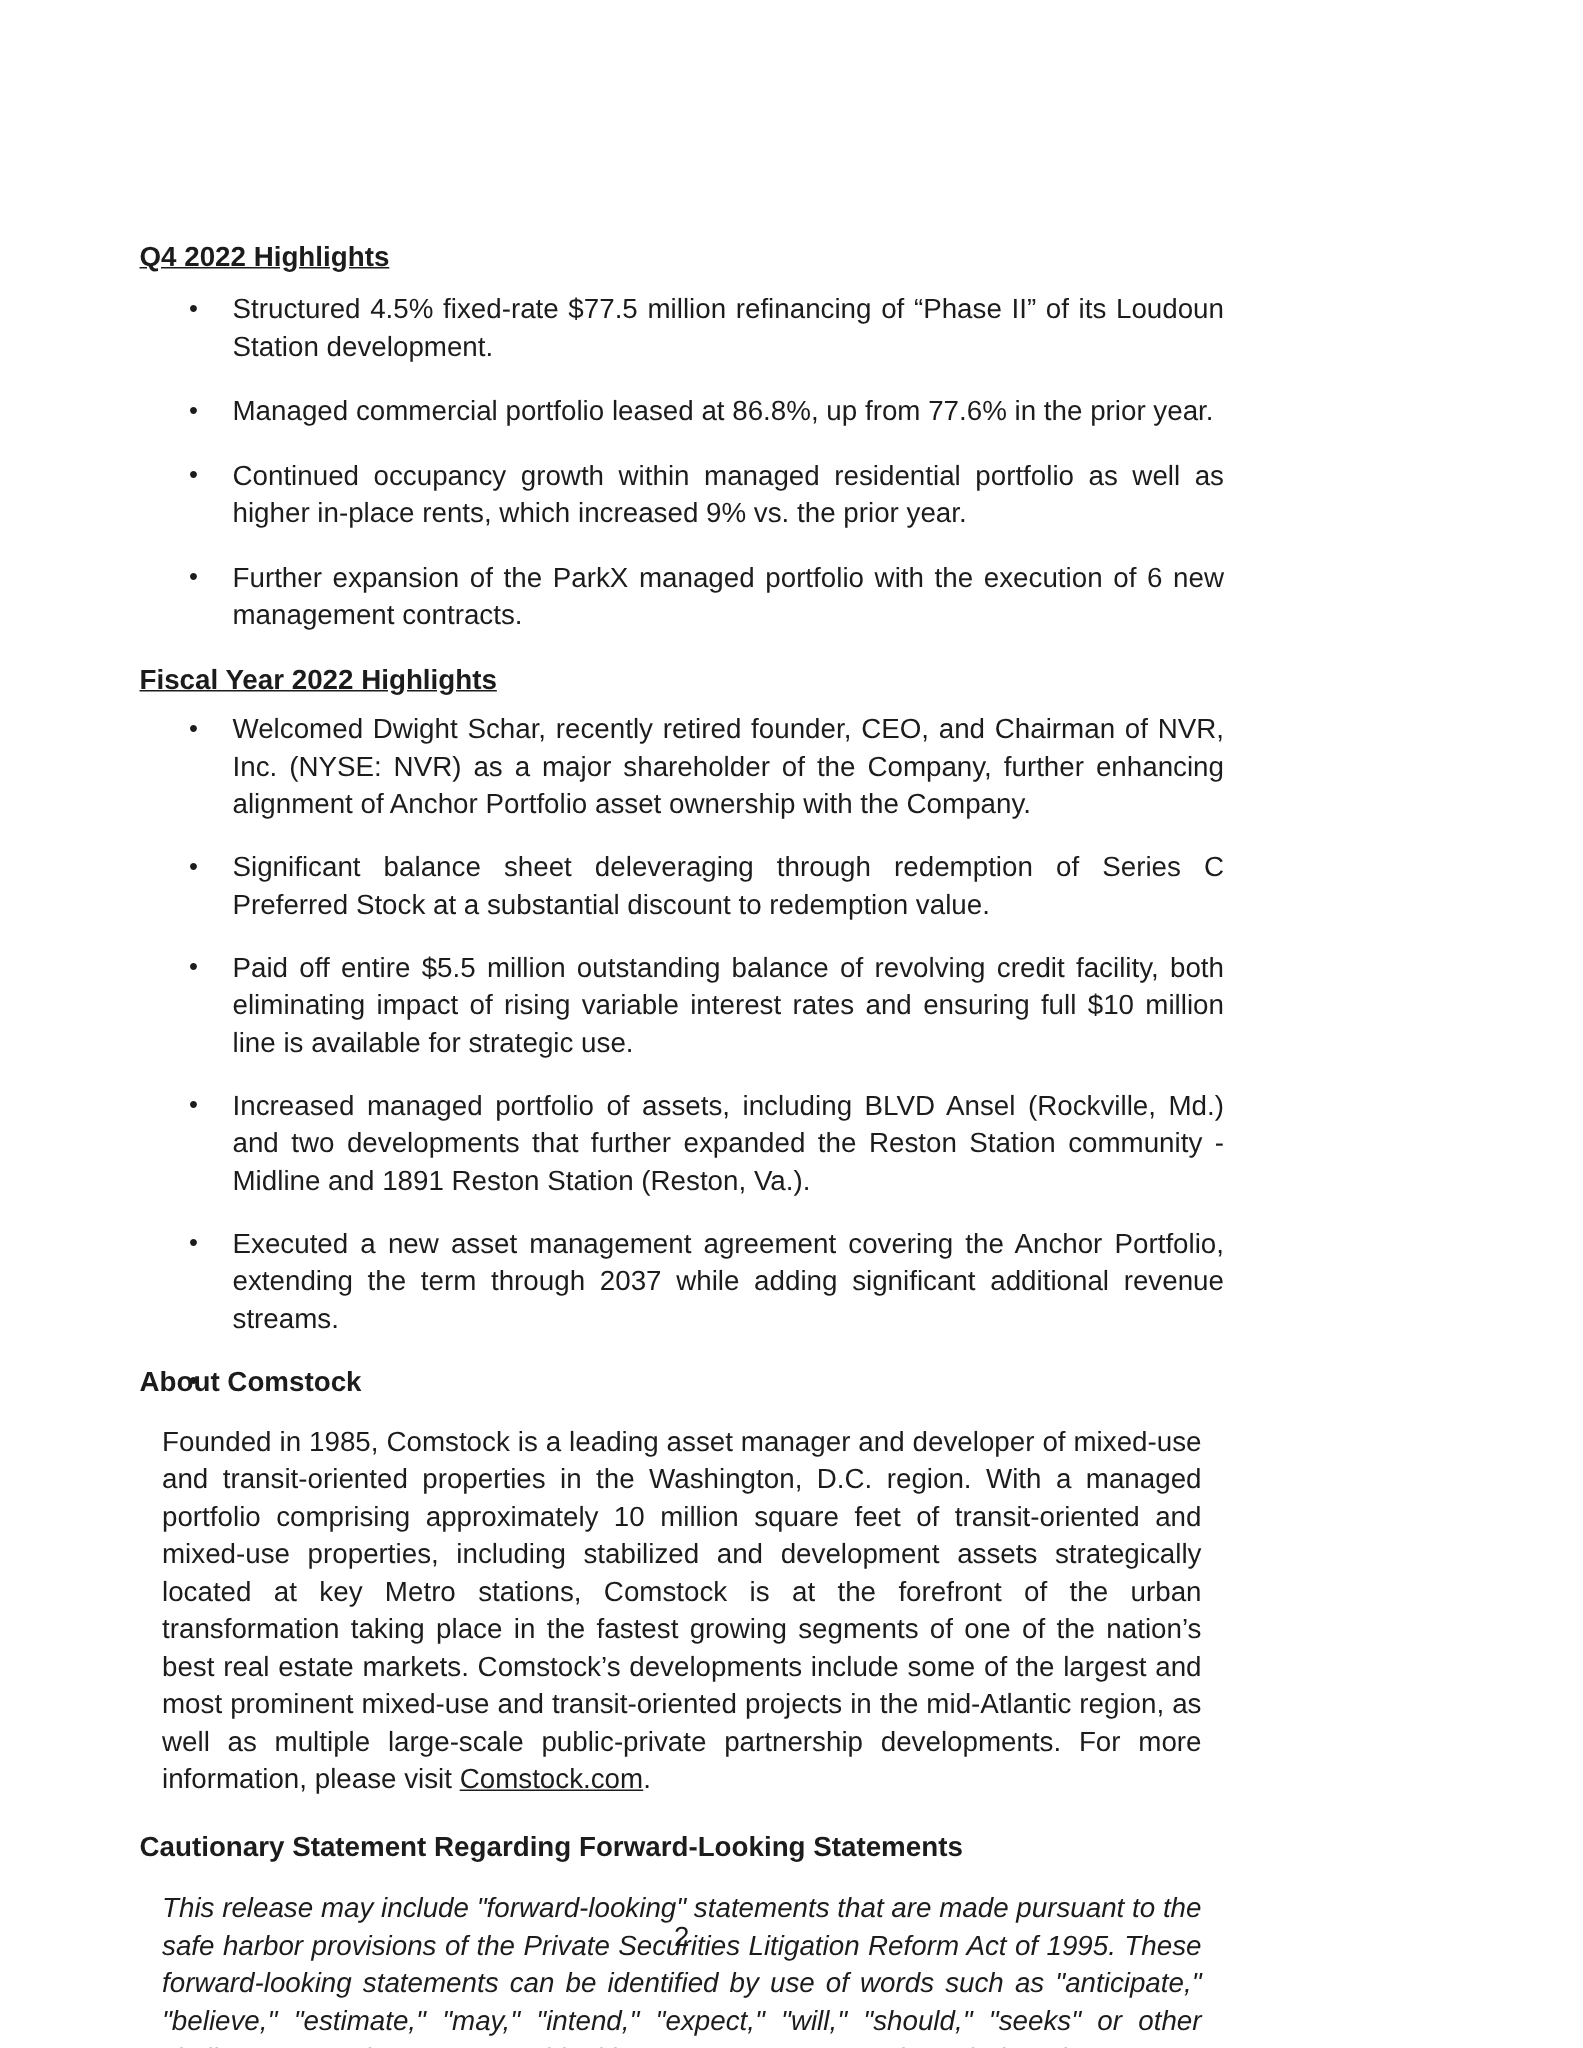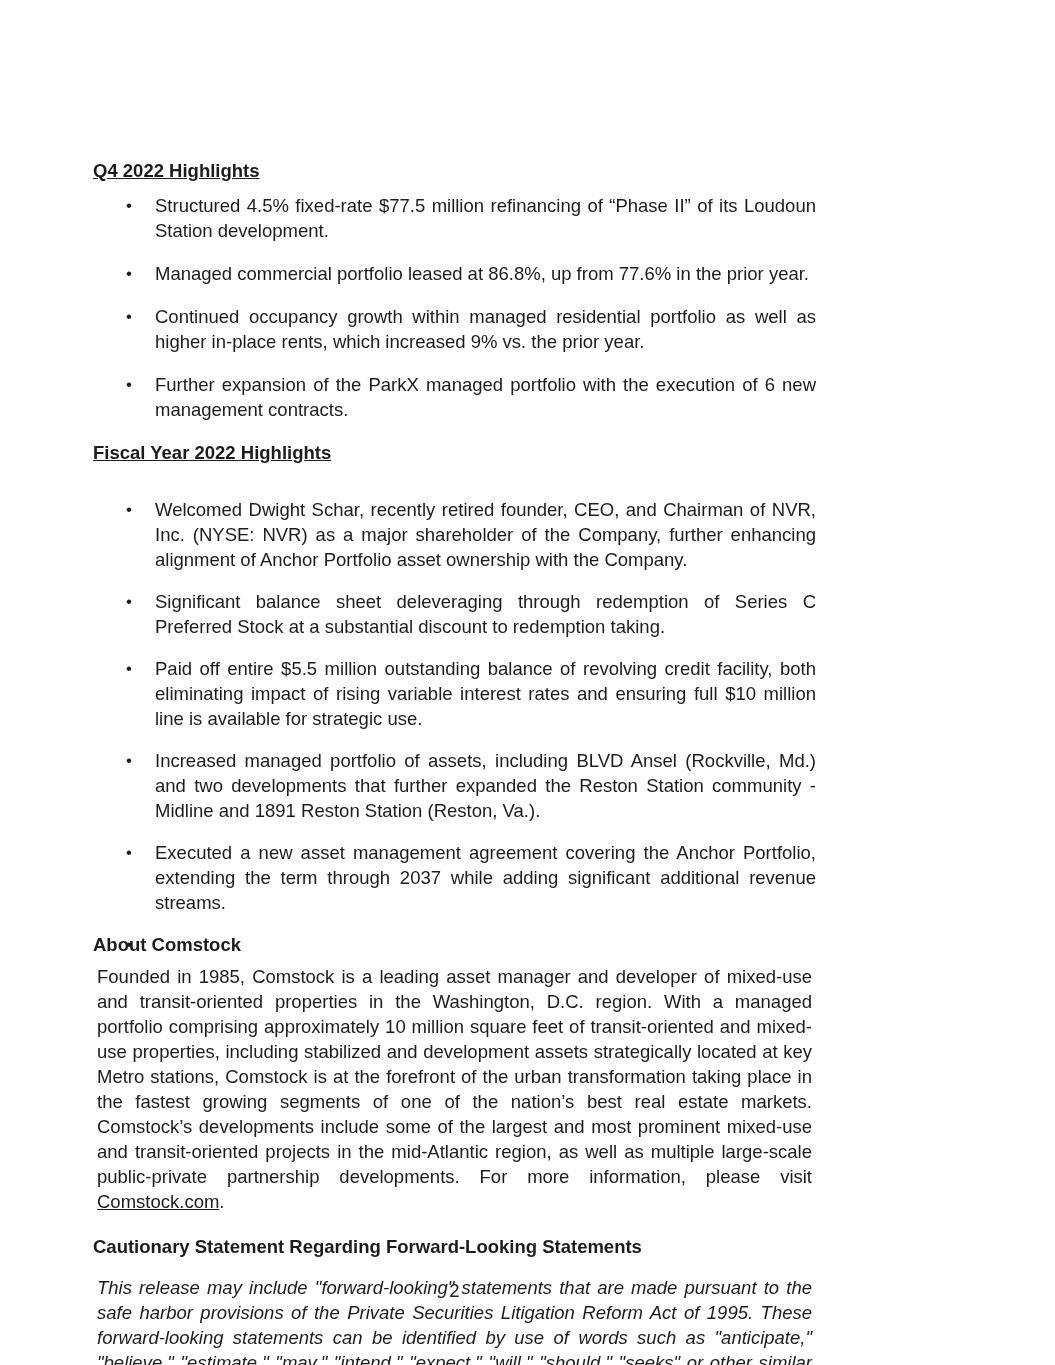--- a/index.html
+++ b/index.html
@@ -20,21 +20,21 @@
     color: #1c1c1c;
     overflow: hidden;
   }
   h2 {
     font-size: 18.5px;
     line-height: 25px;
     font-weight: bold;
     margin: 0 0 10px 0;
   }
   h2.underlined { text-decoration: underline; }
-  h2.fy-heading { margin-bottom: 32px; }
+  h2.fy-heading { margin-bottom: 8px; }
   h2.about-heading { margin-bottom: 7px; }
   h2.caut-heading { margin-bottom: 16px; }
   ul.bullets {
     list-style: none;
     margin: 0 0 12px 0;
     padding: 0;
   }
   ul.bullets.fy { margin-bottom: 4px; }
   li.bullet {
     position: relative;
@@ -43,21 +43,21 @@
     text-align: justify;
   }
   ul.bullets.q4 li.bullet { margin-bottom: 18px; }
   .marker {
     position: absolute;
     left: 33px;
     top: 0;
     font-size: 17px;
   }
   p.body-text {
-    margin: 4px;
+    margin: 15px;
     text-align: justify;
   }
   p.about-body { margin-bottom: 20px; }
   p.caut-body {
     font-style: italic;
   }
   a.doc-link {
     color: #1c1c1c;
     text-decoration: underline;
     cursor: pointer;
@@ -99,21 +99,21 @@
 
   <section>
     <h2 class="underlined fy-heading">Fiscal Year 2022 Highlights</h2>
     <ul class="bullets fy">
       <li class="bullet">
         <span class="marker">•</span>
         <span>Welcomed Dwight Schar, recently retired founder, CEO, and Chairman of NVR, Inc. (NYSE: NVR) as a major shareholder of the Company, further enhancing alignment of Anchor Portfolio asset ownership with the Company.</span>
       </li>
       <li class="bullet">
         <span class="marker">•</span>
-        <span>Significant balance sheet deleveraging through redemption of Series C Preferred Stock at a substantial discount to redemption taking.</span>
+        <span>Significant balance sheet deleveraging through redemption of Series C Preferred Stock at a substantial discount to redemption value.</span>
       </li>
       <li class="bullet">
         <span class="marker">•</span>
         <span>Paid off entire $5.5 million outstanding balance of revolving credit facility, both eliminating impact of rising variable interest rates and ensuring full $10 million line is available for strategic use.</span>
       </li>
       <li class="bullet">
         <span class="marker">•</span>
         <span>Increased managed portfolio of assets, including BLVD Ansel (Rockville, Md.) and two developments that further expanded the Reston Station community - Midline and 1891 Reston Station (Reston, Va.).</span>
       </li>
       <li class="bullet">

